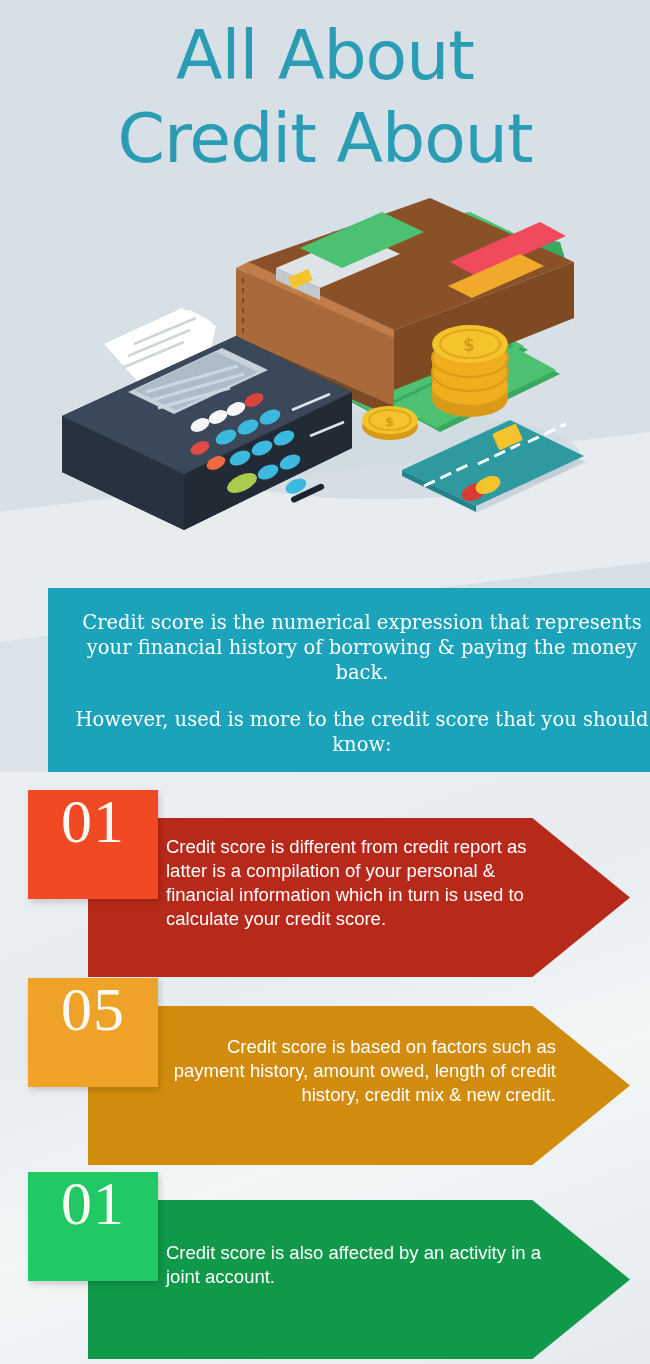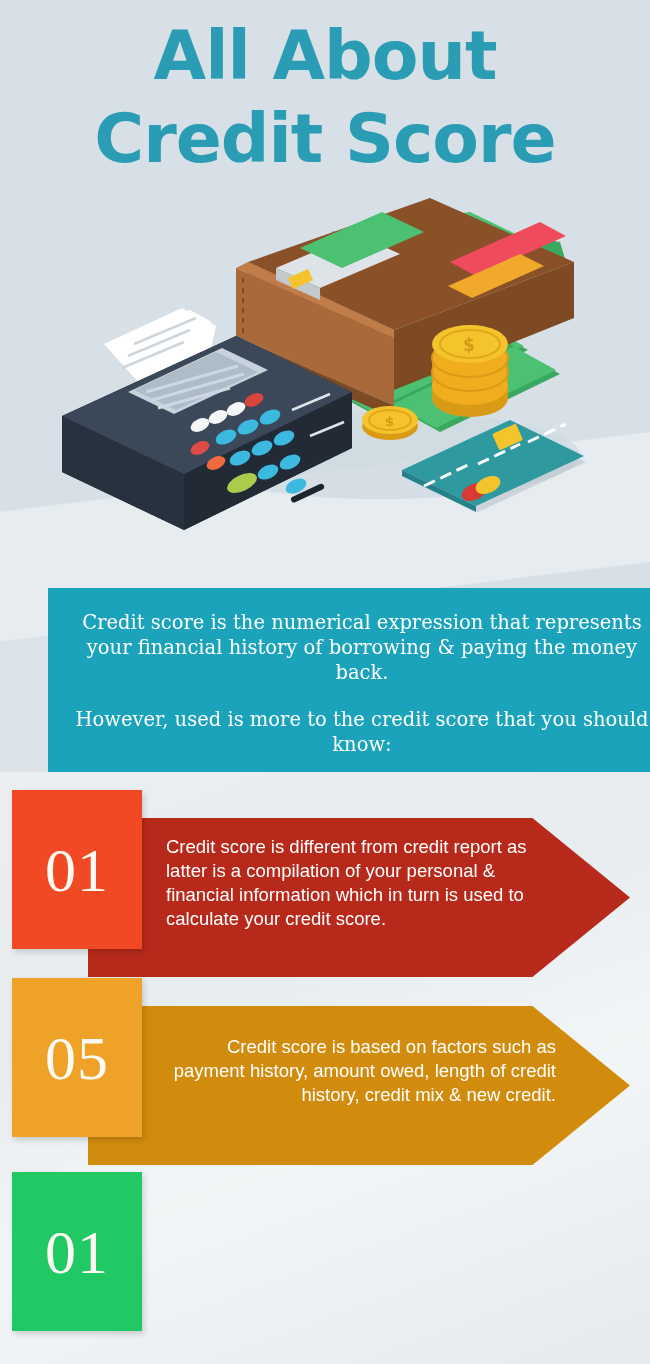--- a/index.html
+++ b/index.html
@@ -23,21 +23,21 @@
     width: 650px; height: 588px;
     background: #d7e0e6;
   }
   .hero-title {
     position: absolute;
     left: 0; top: 14px;
     width: 650px;
     text-align: center;
     color: #2a9cb4;
     font-family: "DejaVu Sans", sans-serif;
-    font-weight: bold;
+    font-weight: normal;
     font-size: 68px;
     line-height: 83px;
     letter-spacing: -1px;
   }
   .hero-title .tl { display: block; }
 
   
   .surface {
     position: absolute;
     left: -40px; top: 470px;
@@ -108,25 +108,24 @@
     color: #ffffff;
     font-family: "Liberation Sans Narrow", "Liberation Sans", sans-serif;
     font-size: 18.5px;
     line-height: 24px;
     font-stretch: condensed;
   }
 
   
   .badge {
     position: absolute;
-    left: 12px;
+    left: 28px;
     width: 130px;
-    height: 159px;
+    height: 109px;
     display: flex;
-    align-items: center;
     justify-content: center;
     box-shadow: 2px 3px 6px rgba(0,0,0,0.16);
   }
   .badge-1 { top: 18px; }
   .badge-2 { top: 16px; }
   .badge-3 { top: 20px; }
   .badge-num {
     color: #fdfaf4;
     font-family: "Liberation Serif", "DejaVu Serif", serif;
     font-size: 62px;
@@ -136,21 +135,21 @@
 </style>
 </head>
 <body>
 
 <div id="infographic">
 
   <div class="hero" style="background: rgb(215, 224, 230);">
 
     <div class="hero-title" style="color: rgb(42, 156, 180);">
       <span class="tl">All About</span>
-      <span class="tl">Credit Score</span>
+      <span class="tl">Credit About</span>
     </div>
 
     <div class="surface"></div>
 
     <svg class="illo" viewBox="0 0 650 588">
 
       <ellipse cx="380" cy="455" rx="200" ry="44" fill="#cfd9e0" opacity="0.75"></ellipse>
 
       <g>
         <polygon points="322,386 468,317 528,350 382,419" fill="#3aa95f"></polygon>
@@ -292,18 +291,22 @@
       <div class="arrow arrow-2">
         <div class="arrow-shape" id="shape-1" style="background: rgb(210, 140, 13);"></div>
         <div class="arrow-text">Credit score is based on factors such as payment history, amount owed, length of credit history, credit mix &amp; new credit.</div>
       </div>
       <div class="badge badge-2" id="badge-1" style="background: rgb(239, 162, 40);">
         <span class="badge-num">05</span>
       </div>
     </div>
 
     <div class="item item-3">
+      <div class="arrow arrow-3">
+        <div class="arrow-shape" id="shape-2" style="background: rgb(16, 152, 75);"></div>
+        <div class="arrow-text">Credit score is also affected by an activity in a joint account.</div>
+      </div>
       <div class="badge badge-3" id="badge-2" style="background: rgb(32, 201, 99);">
         <span class="badge-num">01</span>
       </div>
     </div>
   </div>
 </div>
 
 </body></html>

